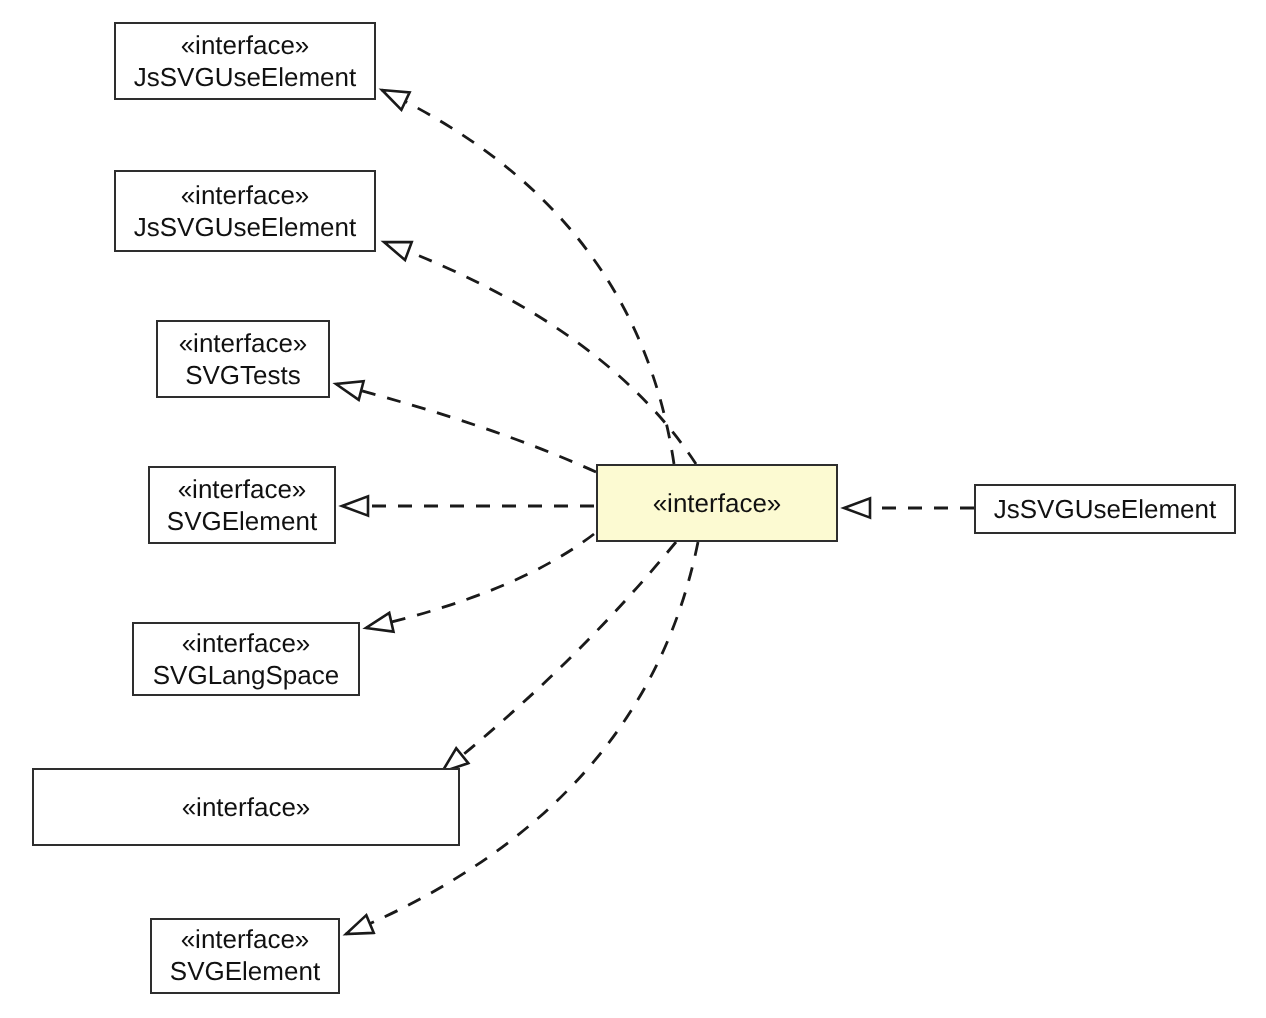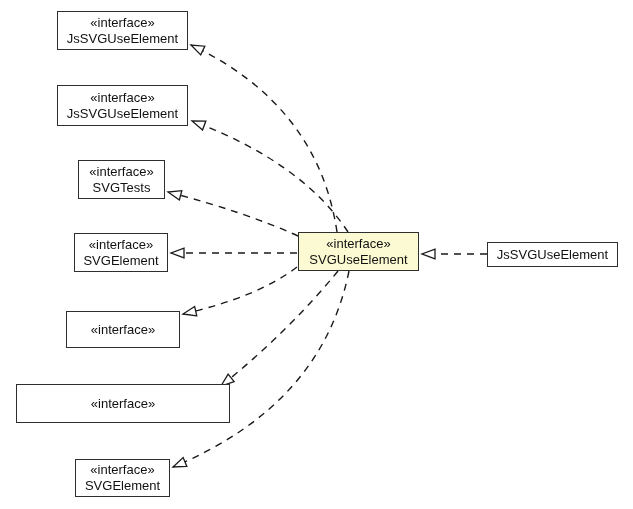--- a/index.html
+++ b/index.html
@@ -77,33 +77,33 @@
     <span class="name">SVGTests</span>
   </div>
 
   <div class="node" style="left:74px; top:233px; width:94px; height:39px;">
     <span class="stereo">«interface»</span>
     <span class="name">SVGElement</span>
   </div>
 
   <div class="node" style="left:66px; top:311px; width:114px; height:37px;">
     <span class="stereo">«interface»</span>
+    <span class="name">SVGLangSpace</span>
   </div>
 
   <div class="node" style="left:16px; top:384px; width:214px; height:39px;">
     <span class="stereo">«interface»</span>
   </div>
 
   <div class="node" style="left:75px; top:459px; width:95px; height:38px;">
     <span class="stereo">«interface»</span>
     <span class="name">SVGElement</span>
   </div>
 
   <div class="node highlight" id="center-node" style="left: 298px; top: 232px; width: 121px; height: 39px; background: rgb(252, 250, 210);">
     <span class="stereo">«interface»</span>
-    <span class="name">SVGUseElement</span>
   </div>
 
   <div class="node" style="left:487px; top:242px; width:131px; height:25px;text-align:right;">
     <span class="name">JsSVGUseElement</span>
   </div>
 
 </div>
 
 </body></html>

